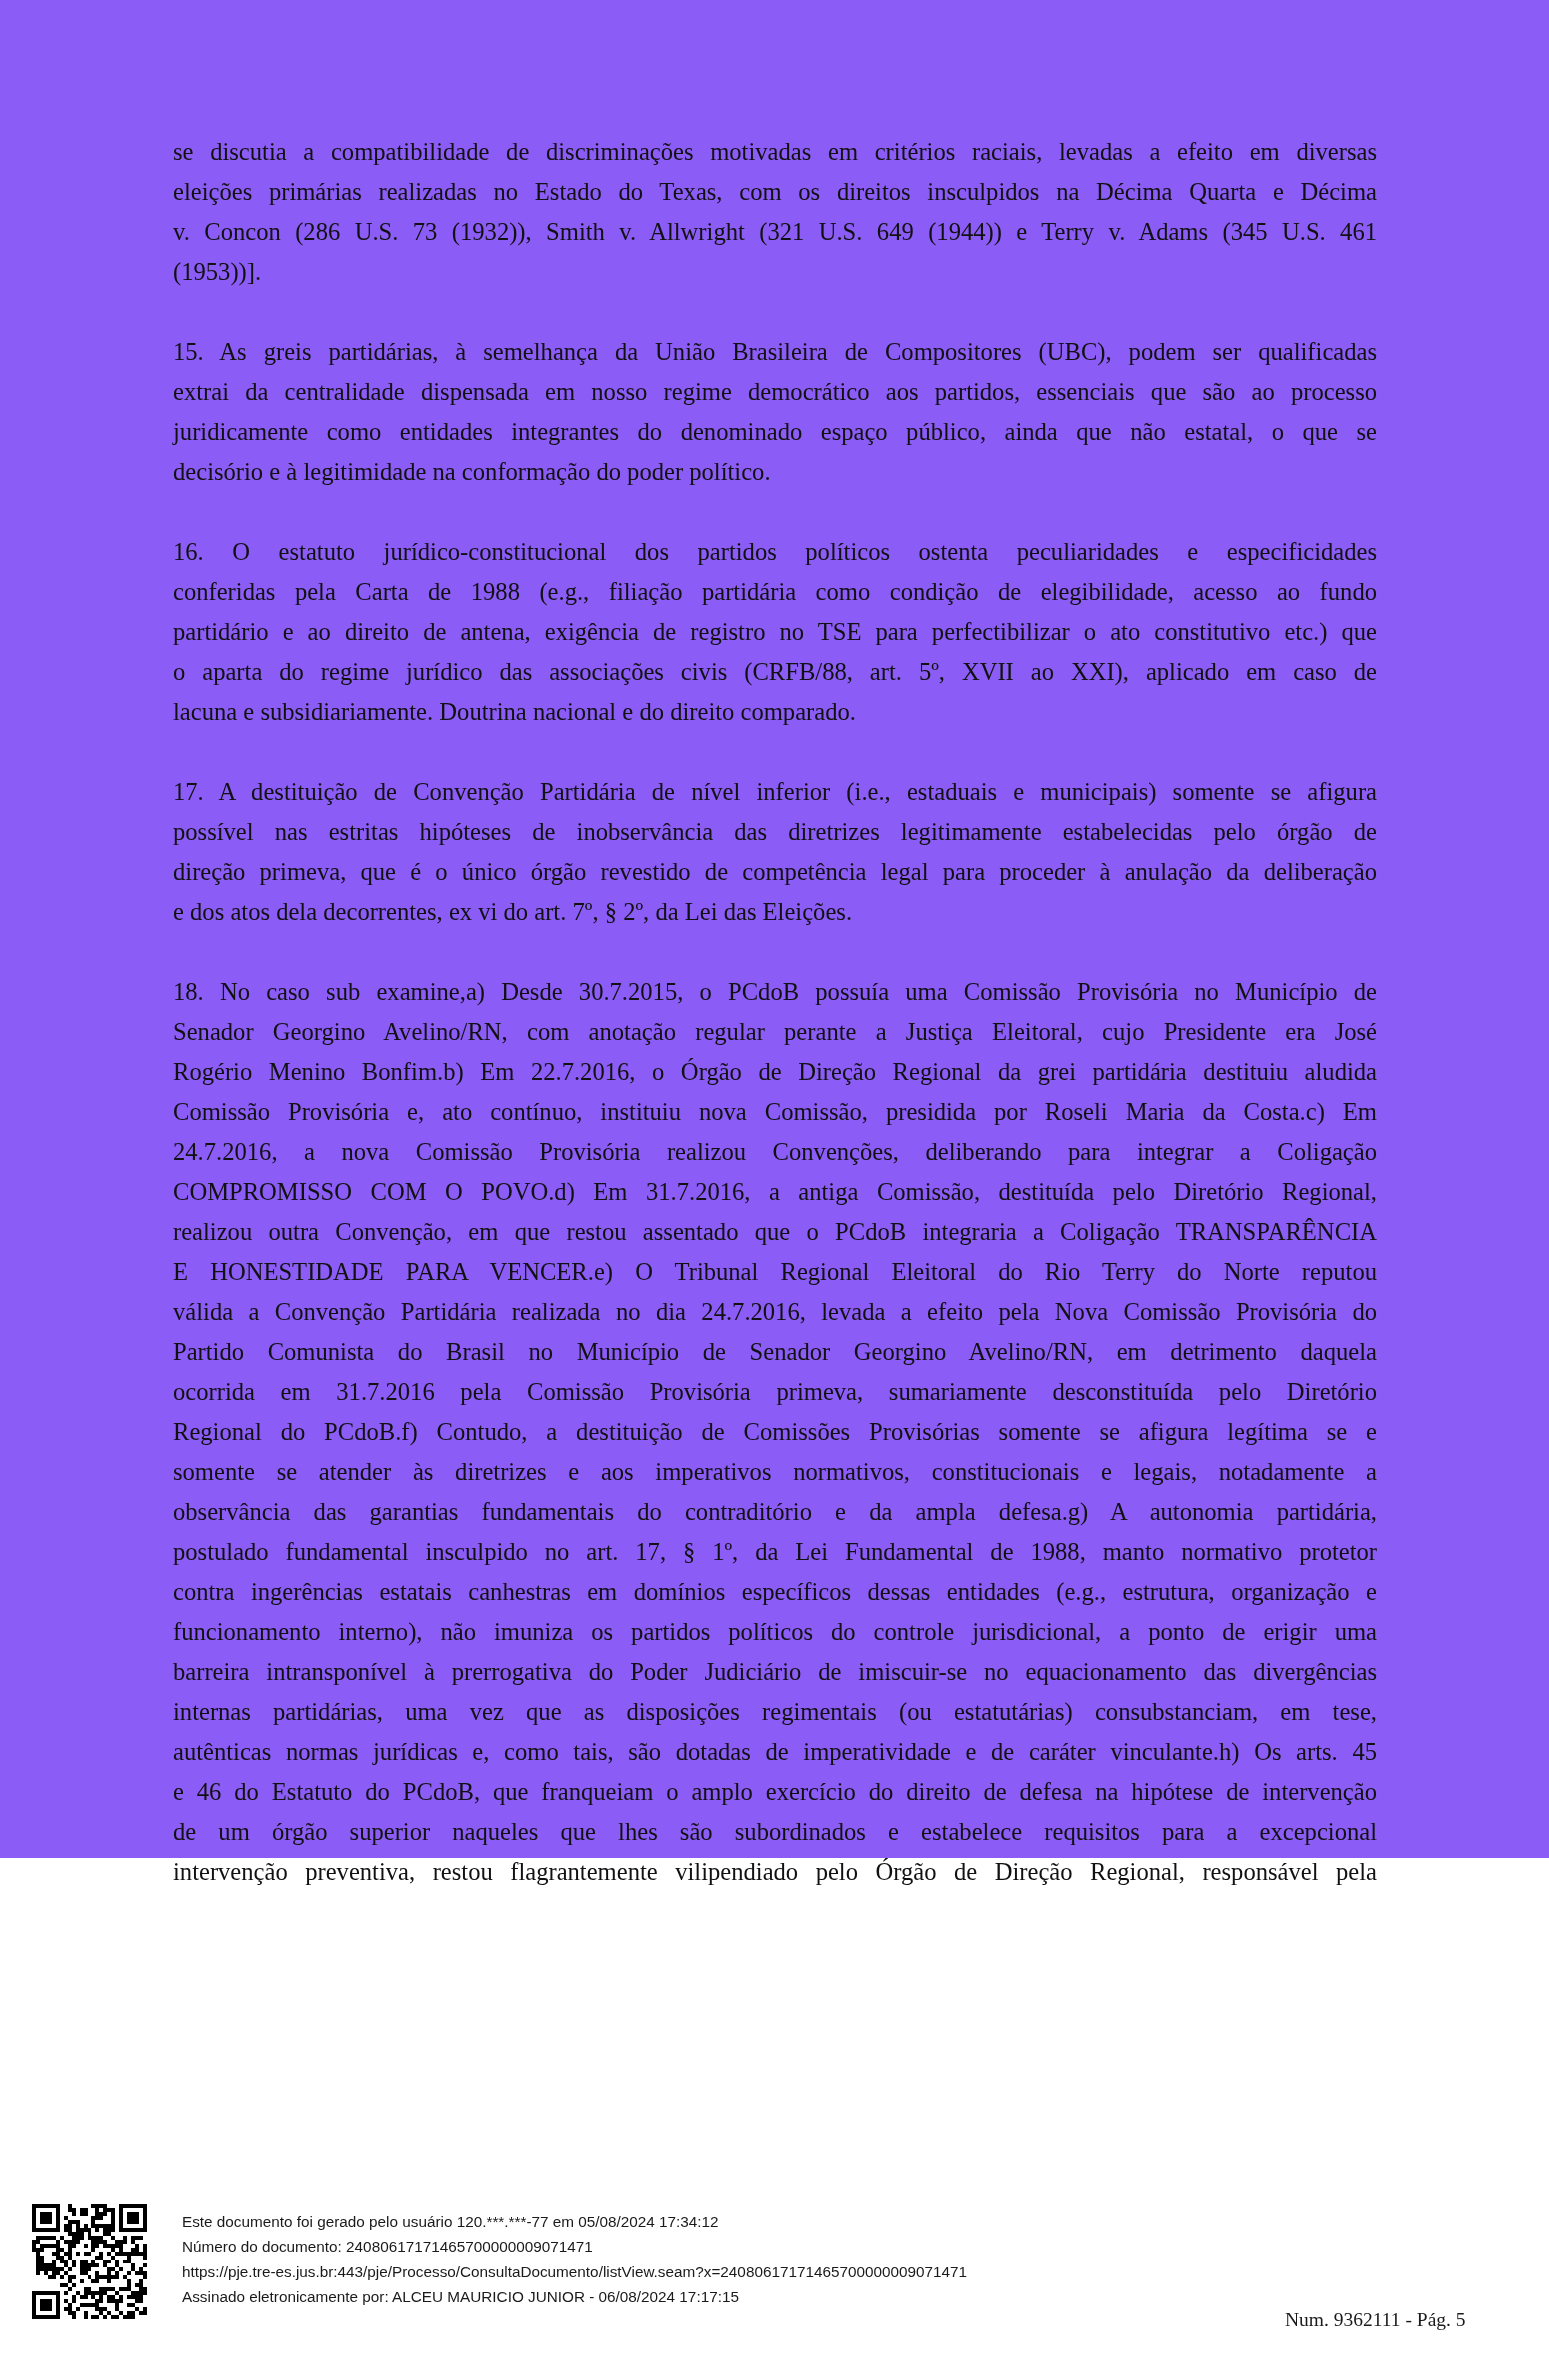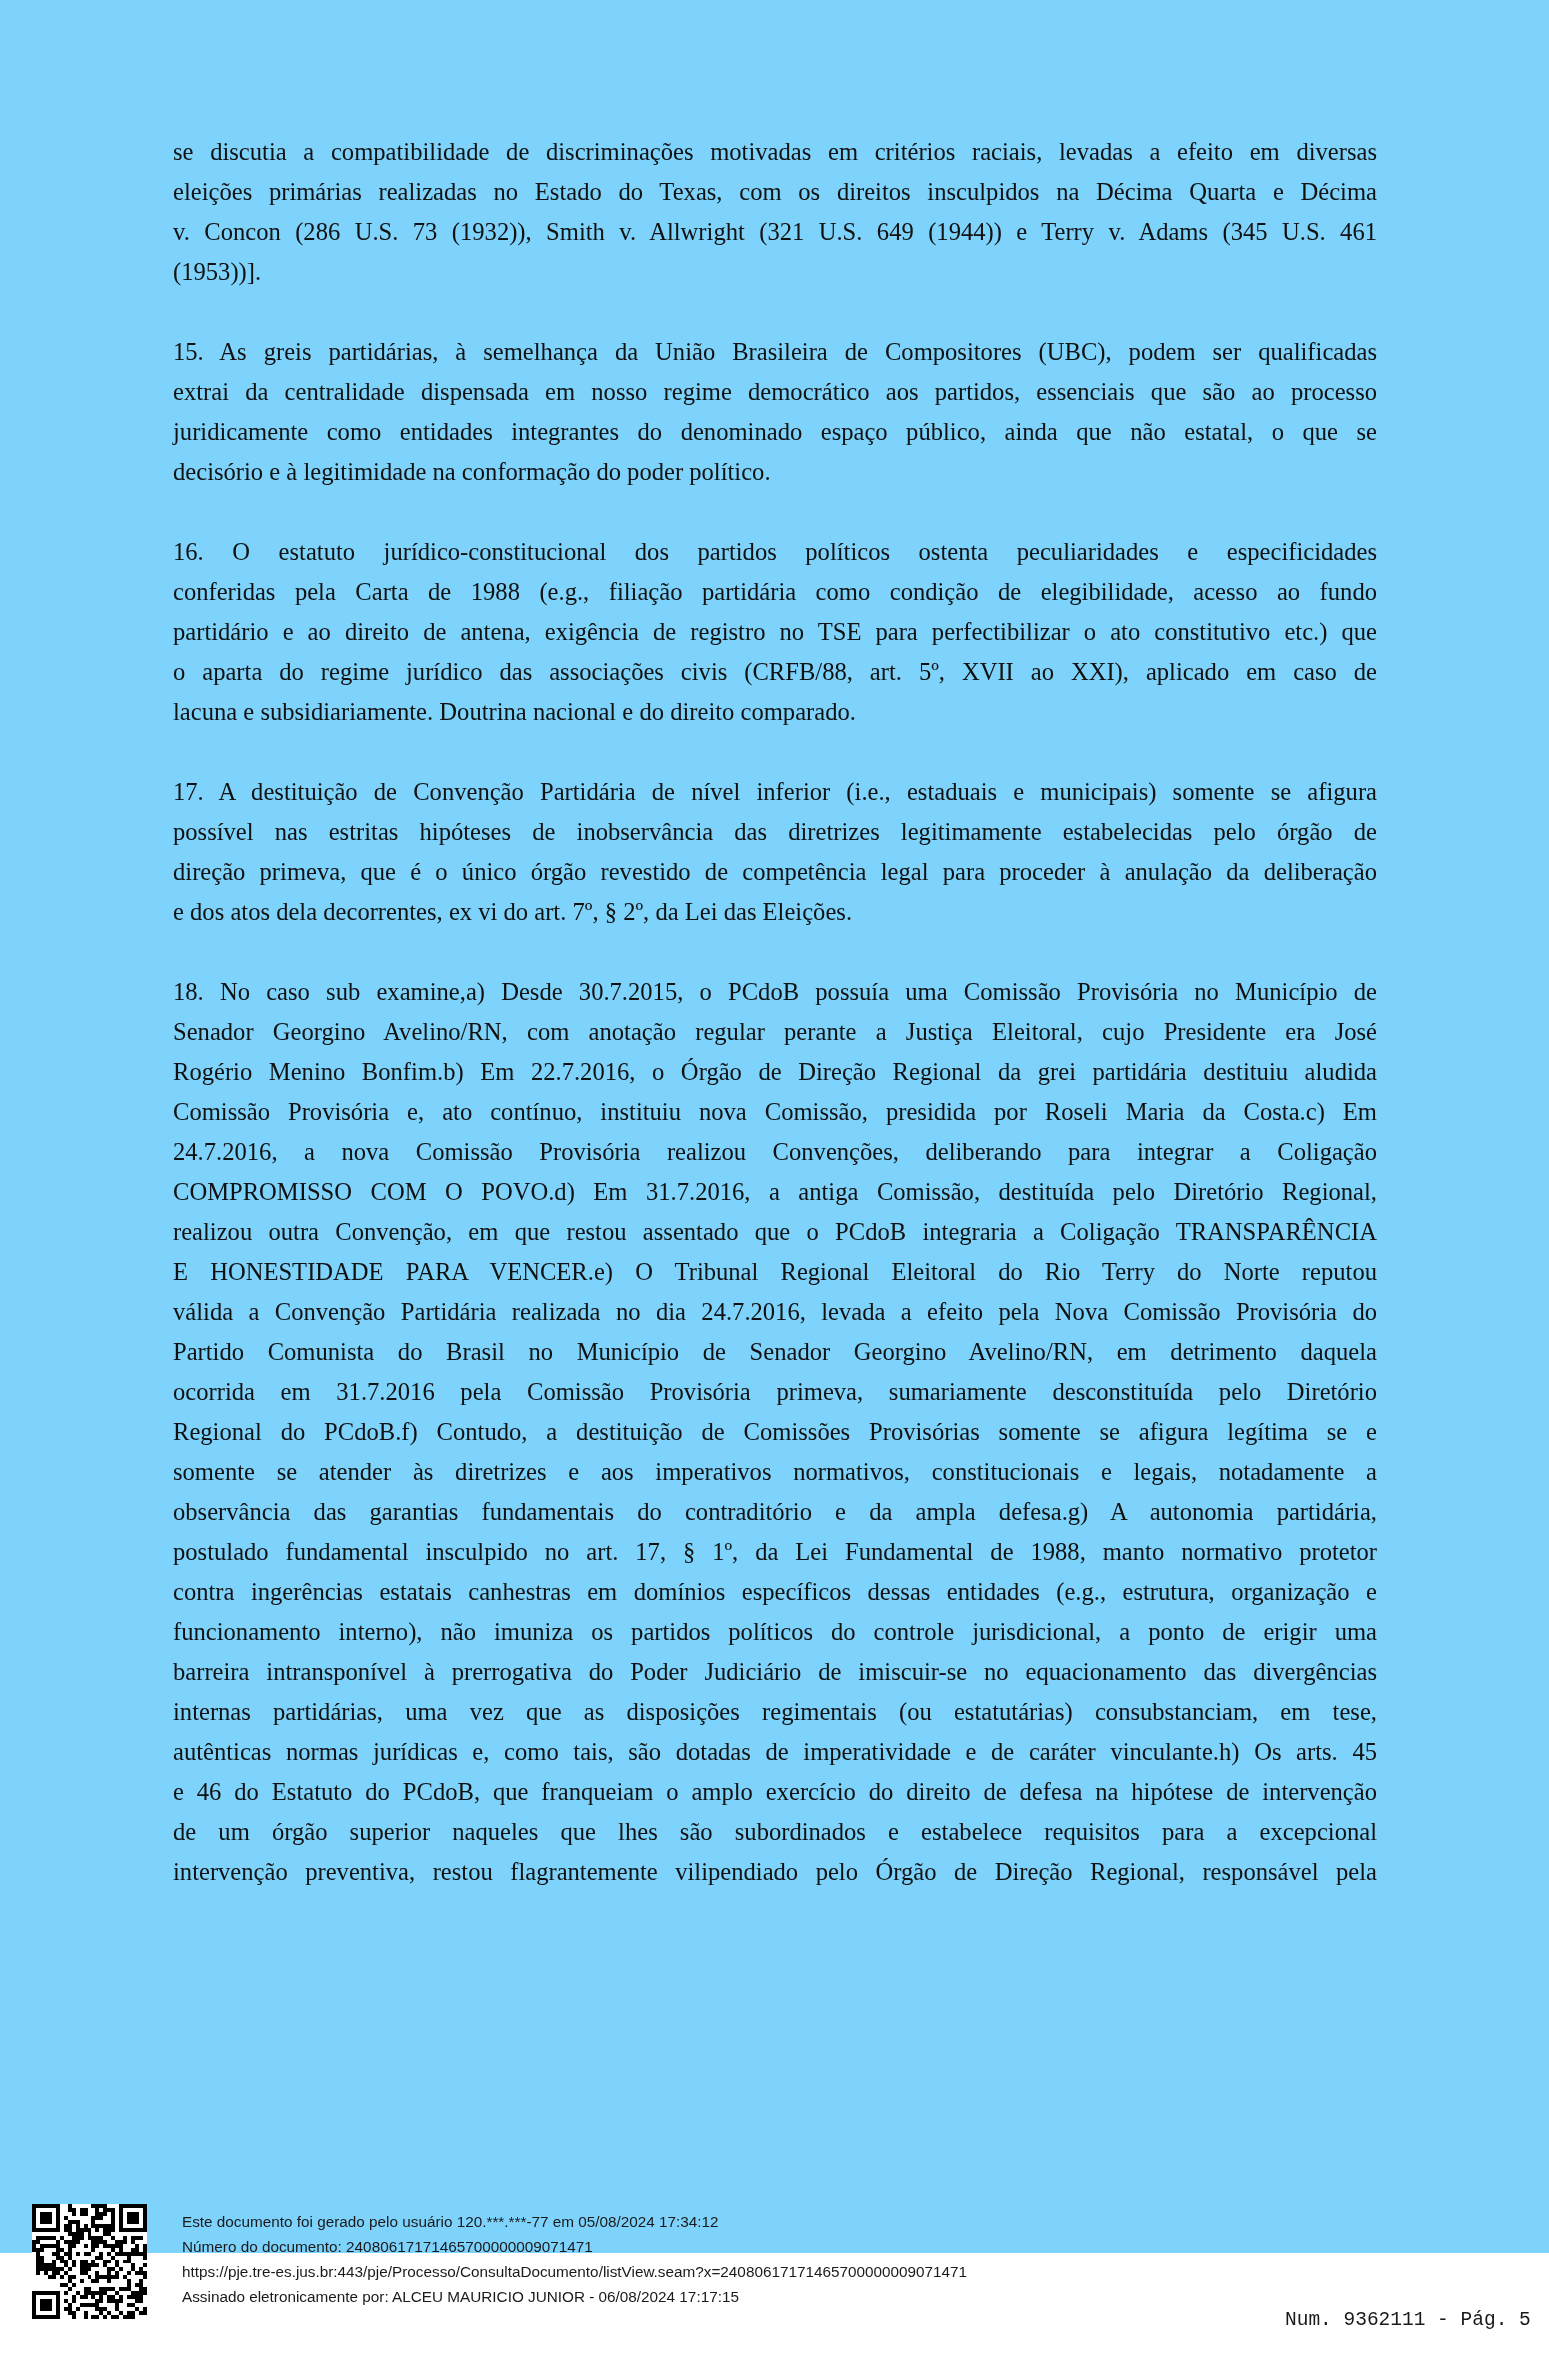--- a/index.html
+++ b/index.html
@@ -1,38 +1,38 @@
 <!DOCTYPE html>
 <html style="font-size:15px"><head>
 <meta charset="utf-8">
 <style>
   html, body { margin: 0; padding: 0; background: #ffffff; }
   body { width: 1549px; height: 2375px; position: relative; overflow: hidden; }
-  .page { position: absolute; left: 0; top: 0; width: 1549px; height: 2253px; background: #7dd3fc; }
+  .page { position: absolute; left: 0; top: 0; width: 1549px; height: 1858px; background: #8b5cf6; }
   .body-text {
     position: absolute; left: 173px; top: 132px; width: 1204px;
     font-family: "Liberation Serif", "DejaVu Serif", serif;
     font-size: 24.6px; color: #111111;
   }
   .para { margin: 0 0 40px 0; }
   .line {
     display: block; height: 40px; line-height: 40px;
     text-align: justify; text-align-last: justify; white-space: nowrap;
   }
   .line.last { text-align-last: left; }
   .footer-text {
     position: absolute; left: 182px; top: 2209px;
     font-family: "Liberation Sans", "DejaVu Sans", sans-serif;
     font-size: 15.3px; color: #1a1a1a; line-height: 25px;
   }
   .footer-text div { white-space: nowrap; }
   .qr { position: absolute; left: 32px; top: 2204px; width: 115px; height: 115px; }
   .page-num {
     position: absolute; left: 1285px; top: 2309px;
-    font-family: Liberation Mono, monospace;
+    font-family: Liberation Serif, serif;
     font-size: 19.5px; color: #1a1a1a; white-space: nowrap;
   }
 </style>
 </head>
 <body>
 
 <div class="page">
 
   <div class="body-text">
     <div class="para">

